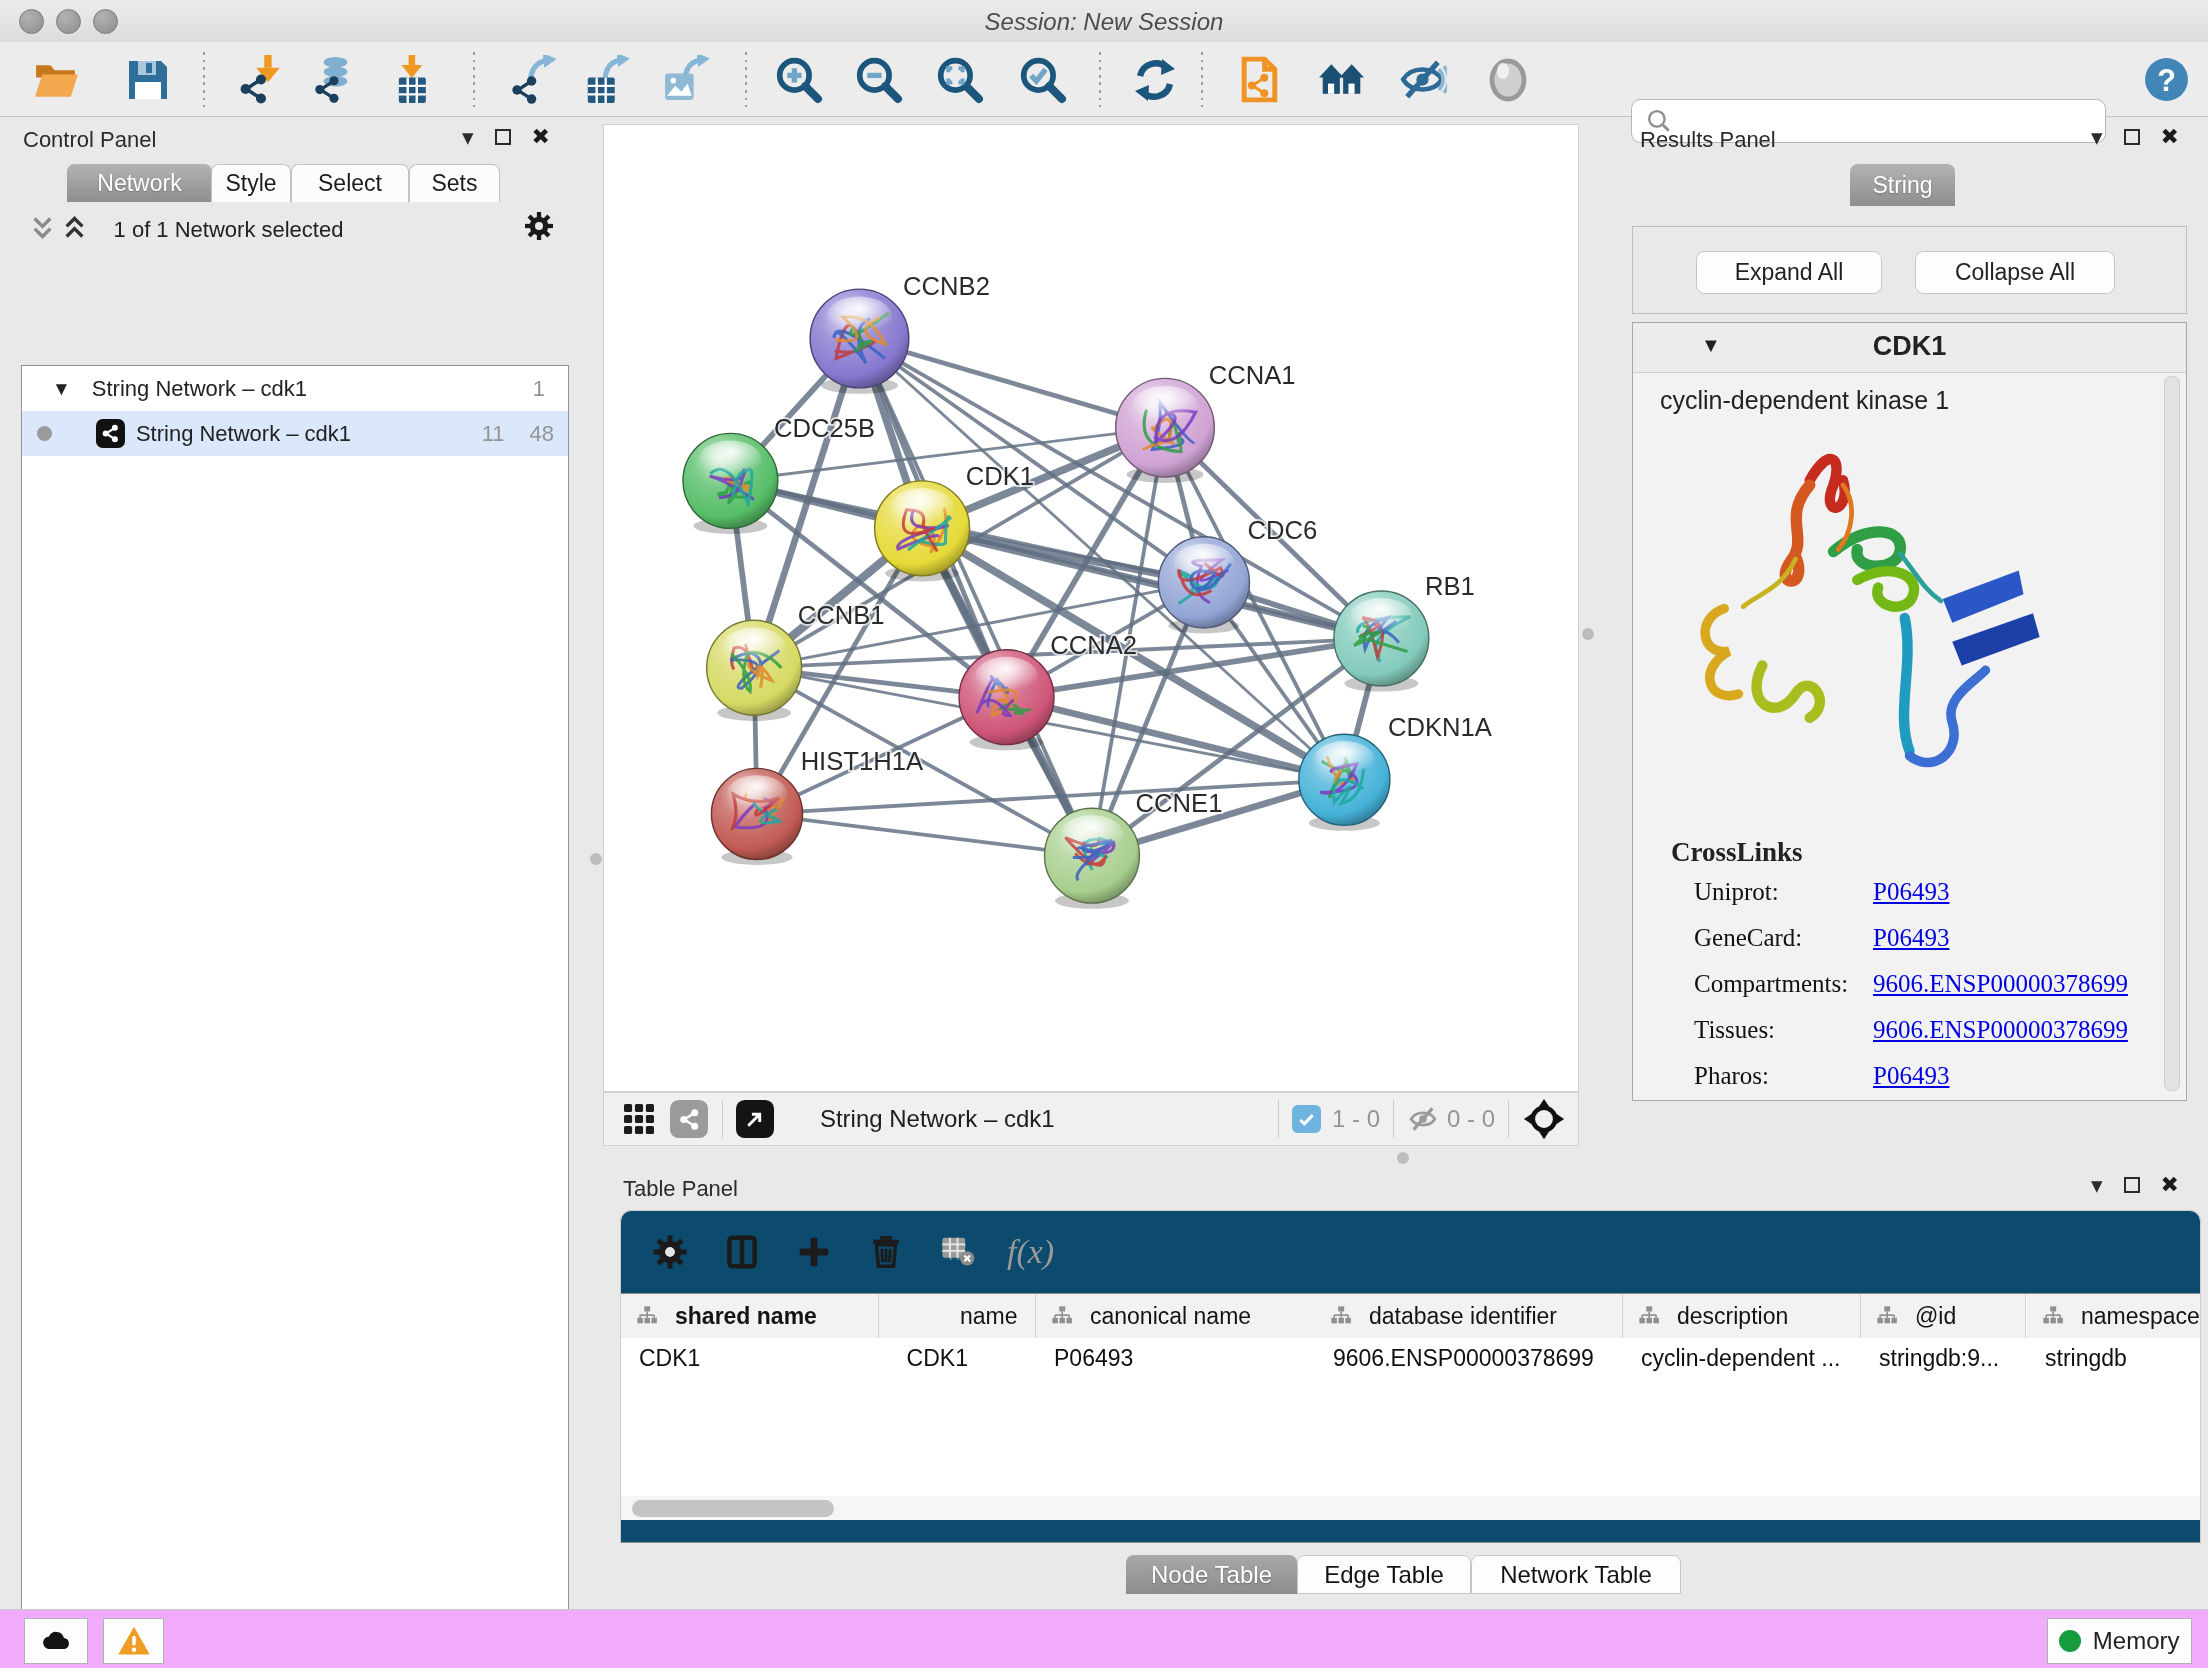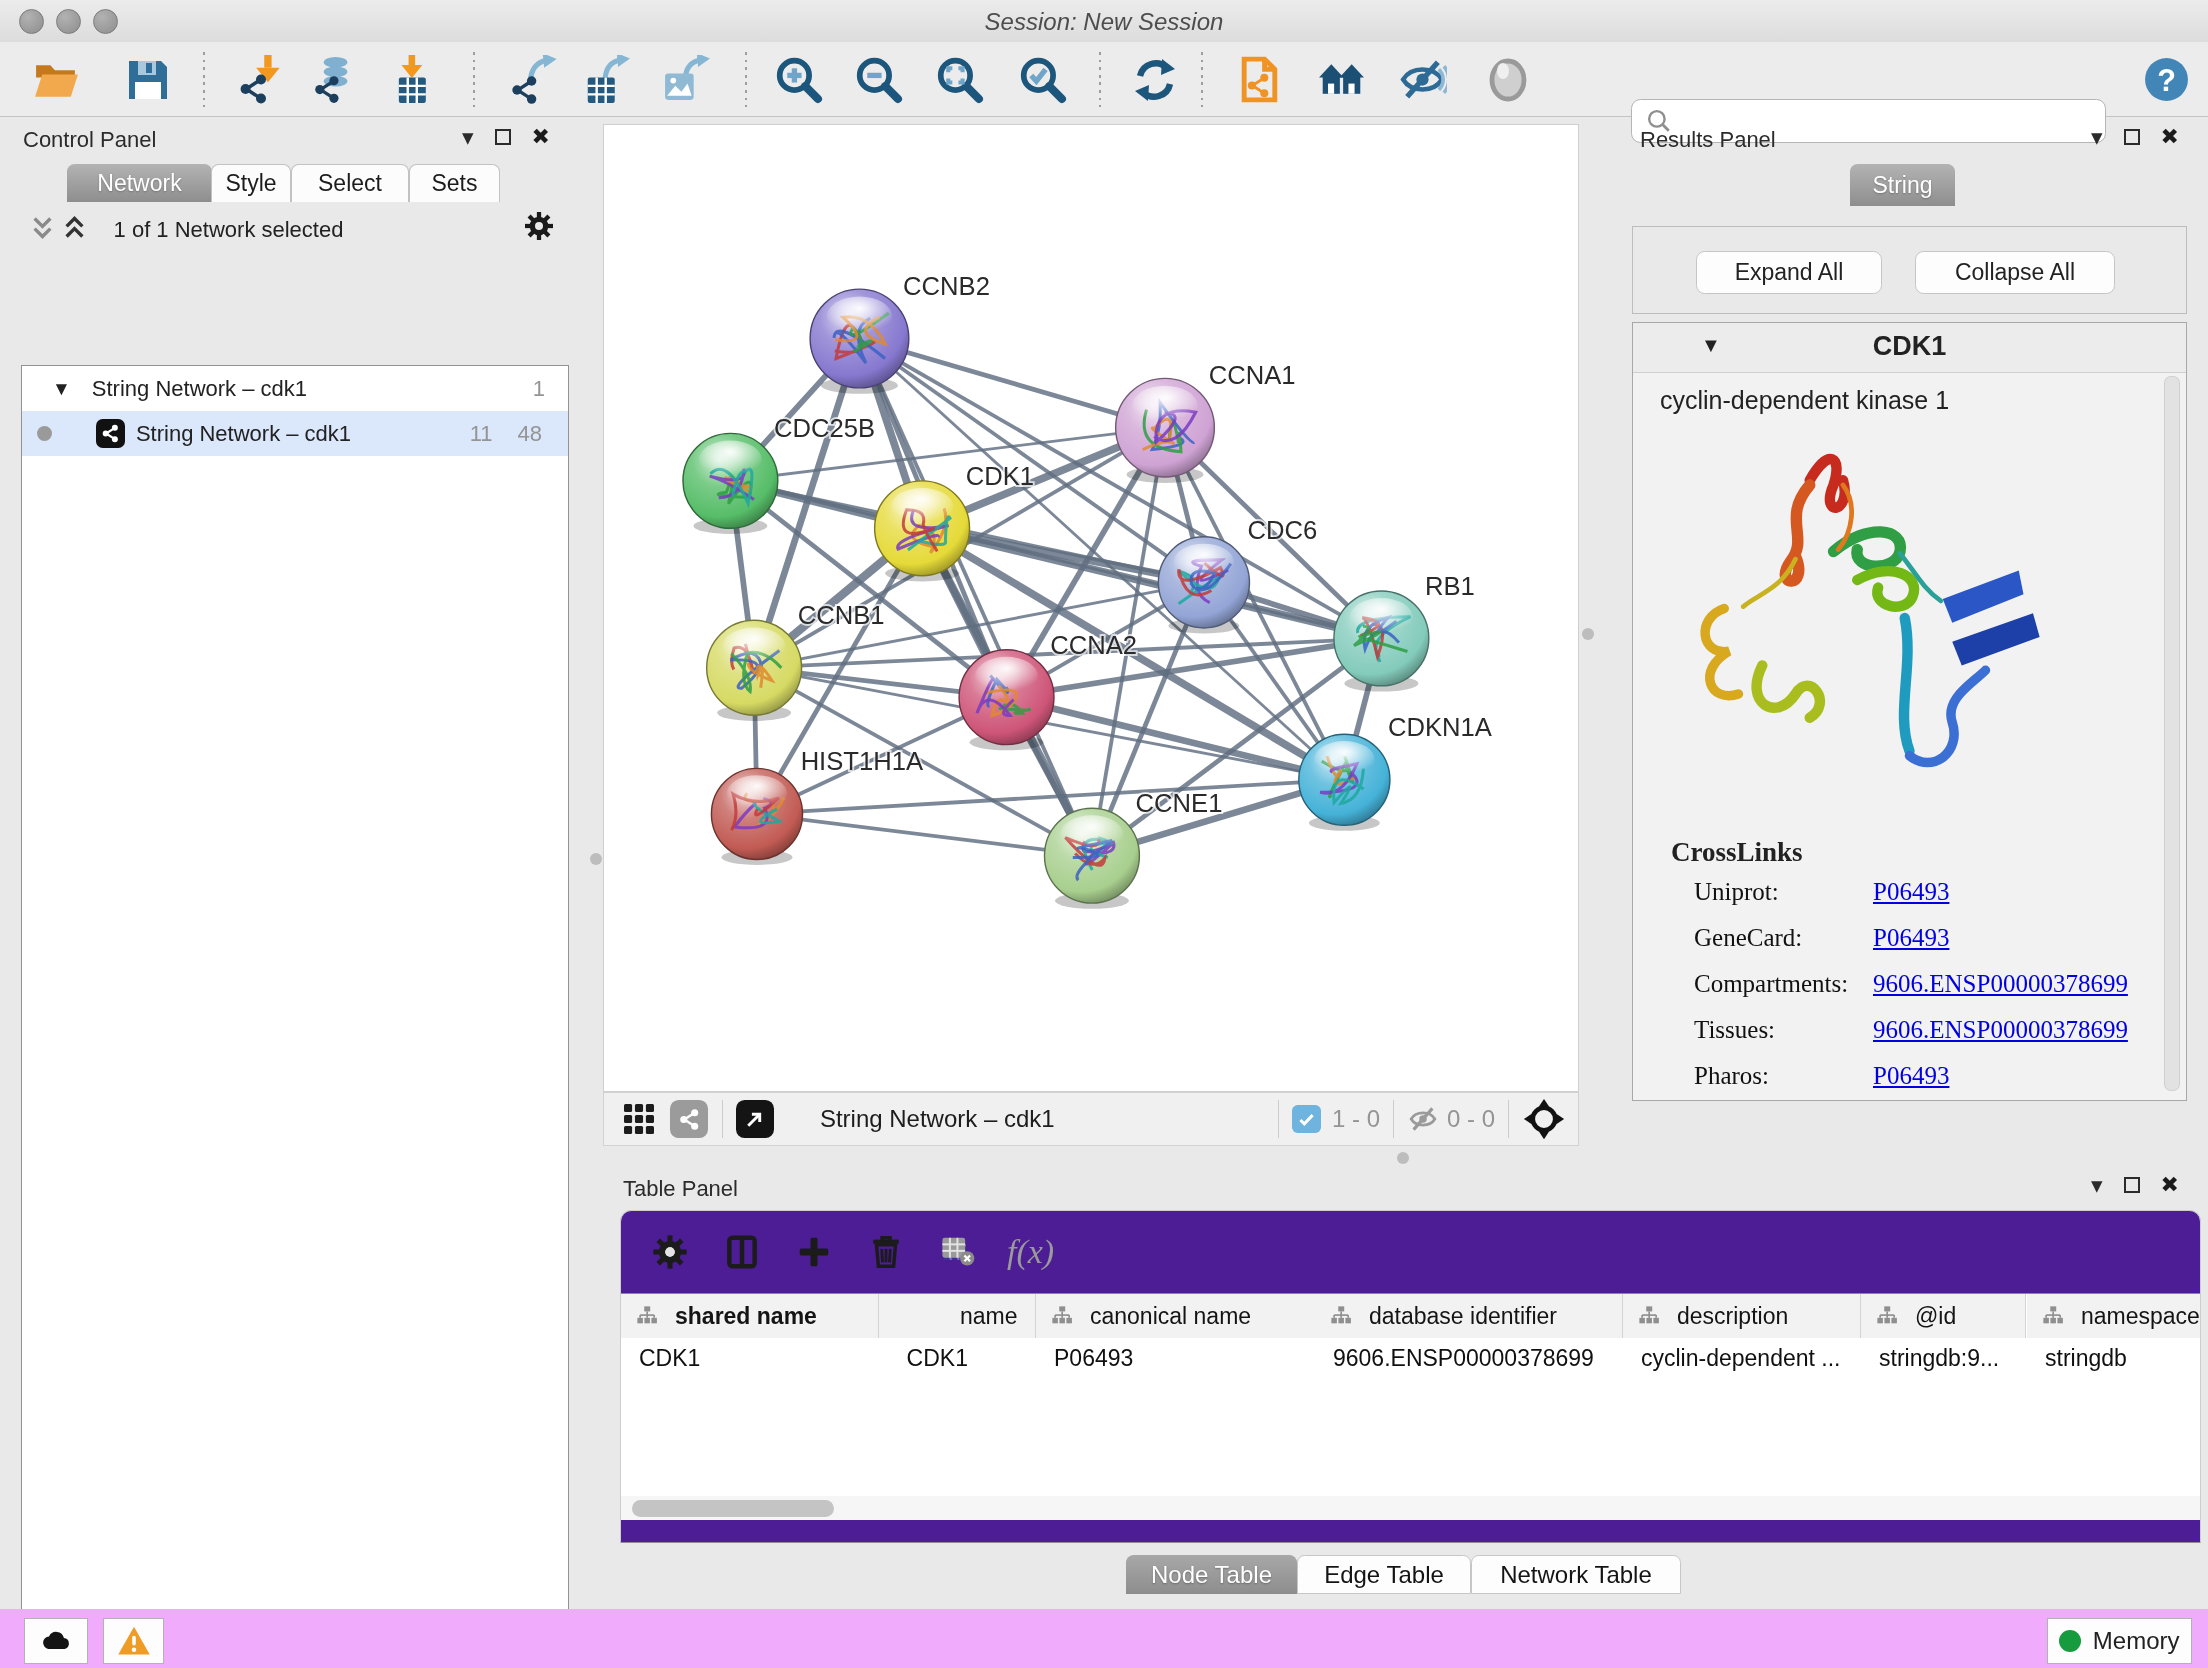--- a/index.html
+++ b/index.html
@@ -60,21 +60,21 @@
   .cdk-box{position:absolute;left:1632px;top:322px;width:555px;height:779px;border:1.9px solid #a8a8a8;
     background:#f2f2f2;box-sizing:border-box;}
   .cdk-head{position:absolute;left:0;top:0;width:100%;height:49px;background:#ececec;border-bottom:1.4px solid #cfcfcf;}
   .serif{font-family:"Liberation Serif","DejaVu Serif",serif;}
   .cl-row{display:flex;font-size:25px;margin-bottom:18px;}
   .cl-label{width:179px;color:#111;}
   .cl-value a{color:#0000e0;}
   .rp-scroll{position:absolute;right:5.7px;top:53px;width:14.3px;height:713px;background:#e2e2e2;border:1px solid #cfcfcf;border-radius:6.7px;}
 
   
-  .tp-box{position:absolute;left:620px;top:1210px;width:1581px;height:333px;background:#4c1d95;
+  .tp-box{position:absolute;left:620px;top:1210px;width:1581px;height:333px;background:#0c4a6e;
     border:1px solid #cdcdcd;border-radius:11.4px 11.4px 0 0;box-sizing:border-box;border-bottom:1.9px solid #8f8f8f;}
   .tp-toolbar{position:absolute;left:0;top:0;width:100%;height:82px;display:flex;align-items:center;}
   .tp-table{position:absolute;left:0;top:82px;width:1579px;height:226px;background:#fff;border-top:1.9px solid #8a8a8a;overflow:hidden;}
   .th{position:absolute;top:0;height:44px;background:#f2f2f2;border-right:1.4px solid #d4d4d4;
     display:flex;align-items:center;box-sizing:border-box;font-size:23px;color:#141414;}
   .td{position:absolute;top:44px;height:40px;display:flex;align-items:center;font-size:23px;color:#101010;box-sizing:border-box;}
   .hscroll{position:absolute;left:0;top:202px;width:1579px;height:25px;background:#f6f6f6;}
   .hthumb{position:absolute;left:11.4px;top:3.8px;width:202px;height:17px;border-radius:8.6px;background:#c4c4c4;}
 
   .bottom-tab{position:absolute;top:1555px;height:39px;box-sizing:border-box;display:flex;align-items:center;justify-content:center;
@@ -393,21 +393,21 @@
       </div>
       <div class="tree-row sel">
         <span style="margin-left:15px;width:15px;height:15px;border-radius:50%;background:#9a9a9a"></span>
         <span class="share-badge" style="margin-left:44px">
           <svg viewBox="0 0 24 24" width="21" height="21" color="#fff">
               <use href="#sym-share"></use>
             </svg>
         </span>
         <span style="margin-left:11.4px">String Network – cdk1</span>
         <span class="cnt" style="margin-left:auto">11</span>
-        <span class="cnt" style="margin-left:25px;margin-right:26px">48</span>
+        <span class="cnt" style="margin-left:25px;margin-right:14px">48</span>
       </div>
     </div>
   </div>
 
   <div class="net-canvas">
     <svg id="network-svg" viewBox="0 0 1026 1018" width="974" height="966">
         <defs>
           <radialGradient id="gloss" cx="50%" cy="30%" r="60%">
       <stop offset="0%" stop-color="#ffffff" stop-opacity="0.95"></stop>
       <stop offset="100%" stop-color="#ffffff" stop-opacity="0"></stop>

